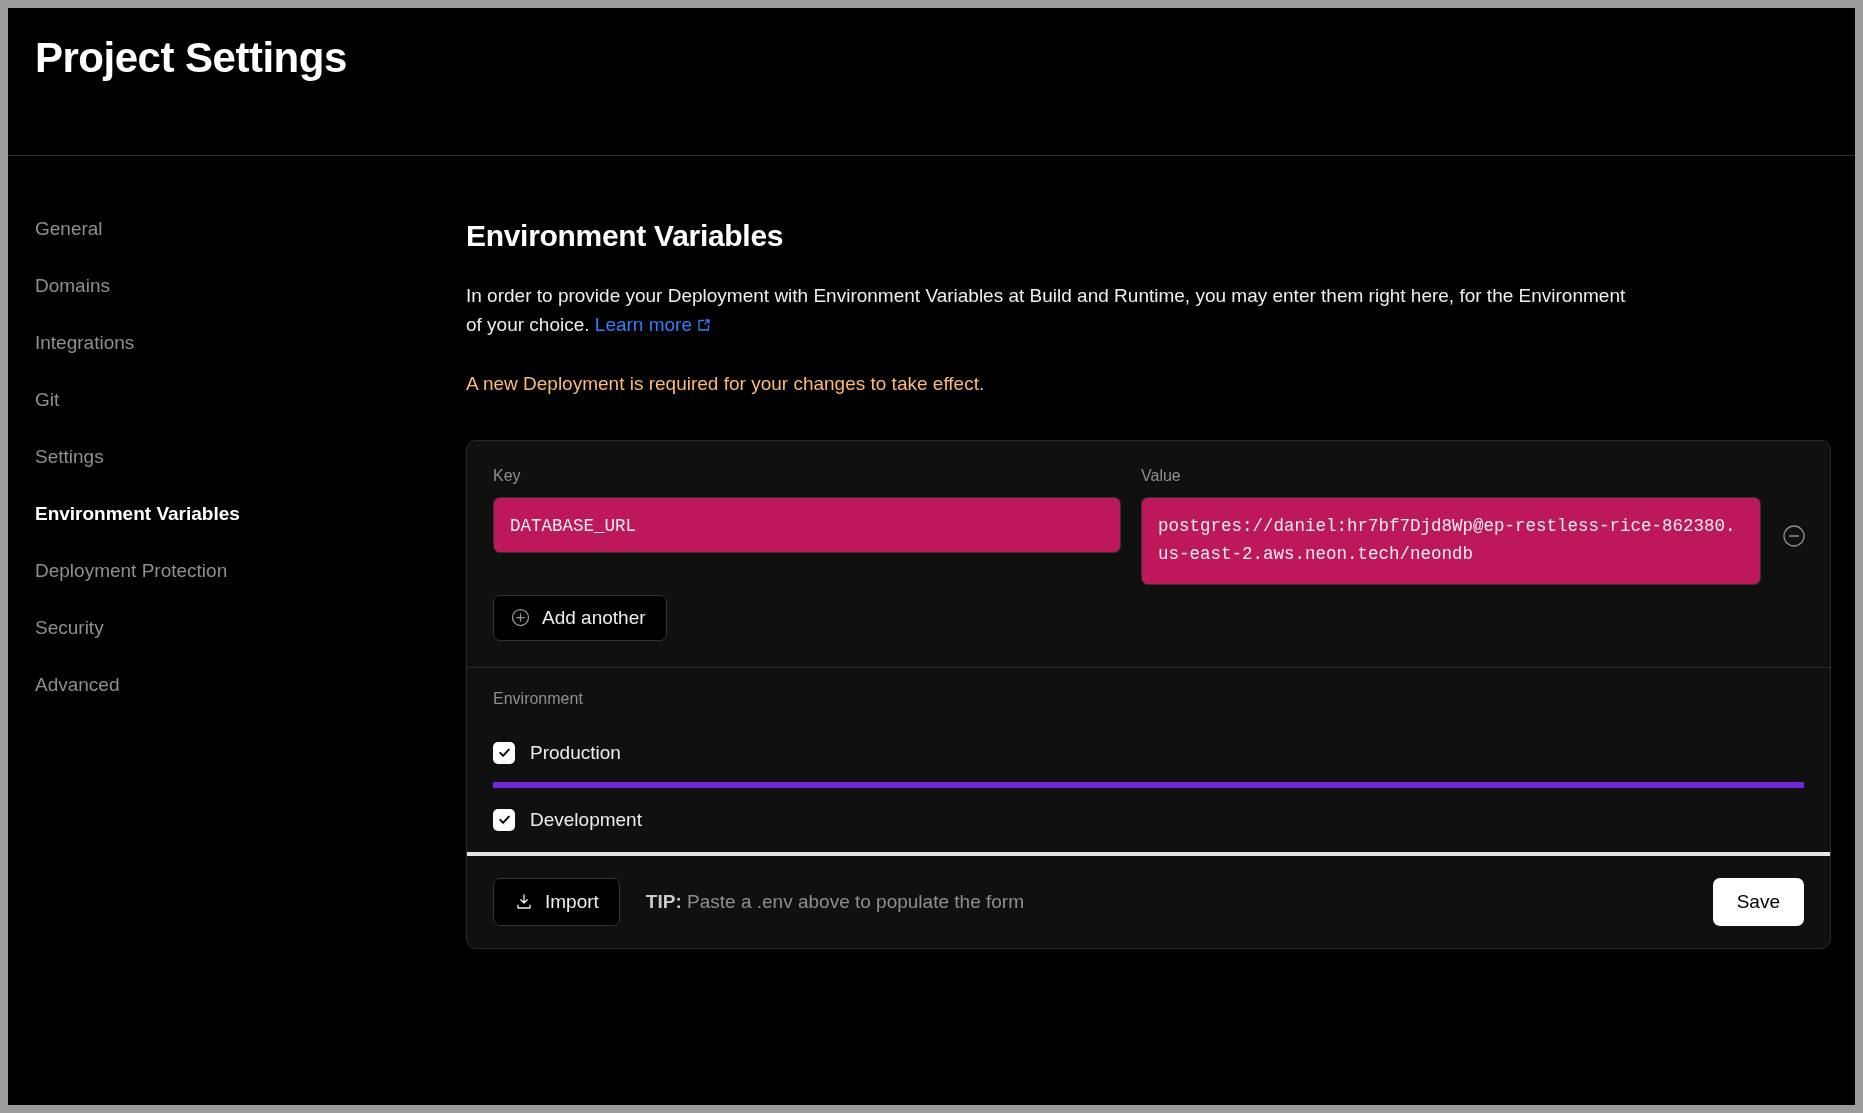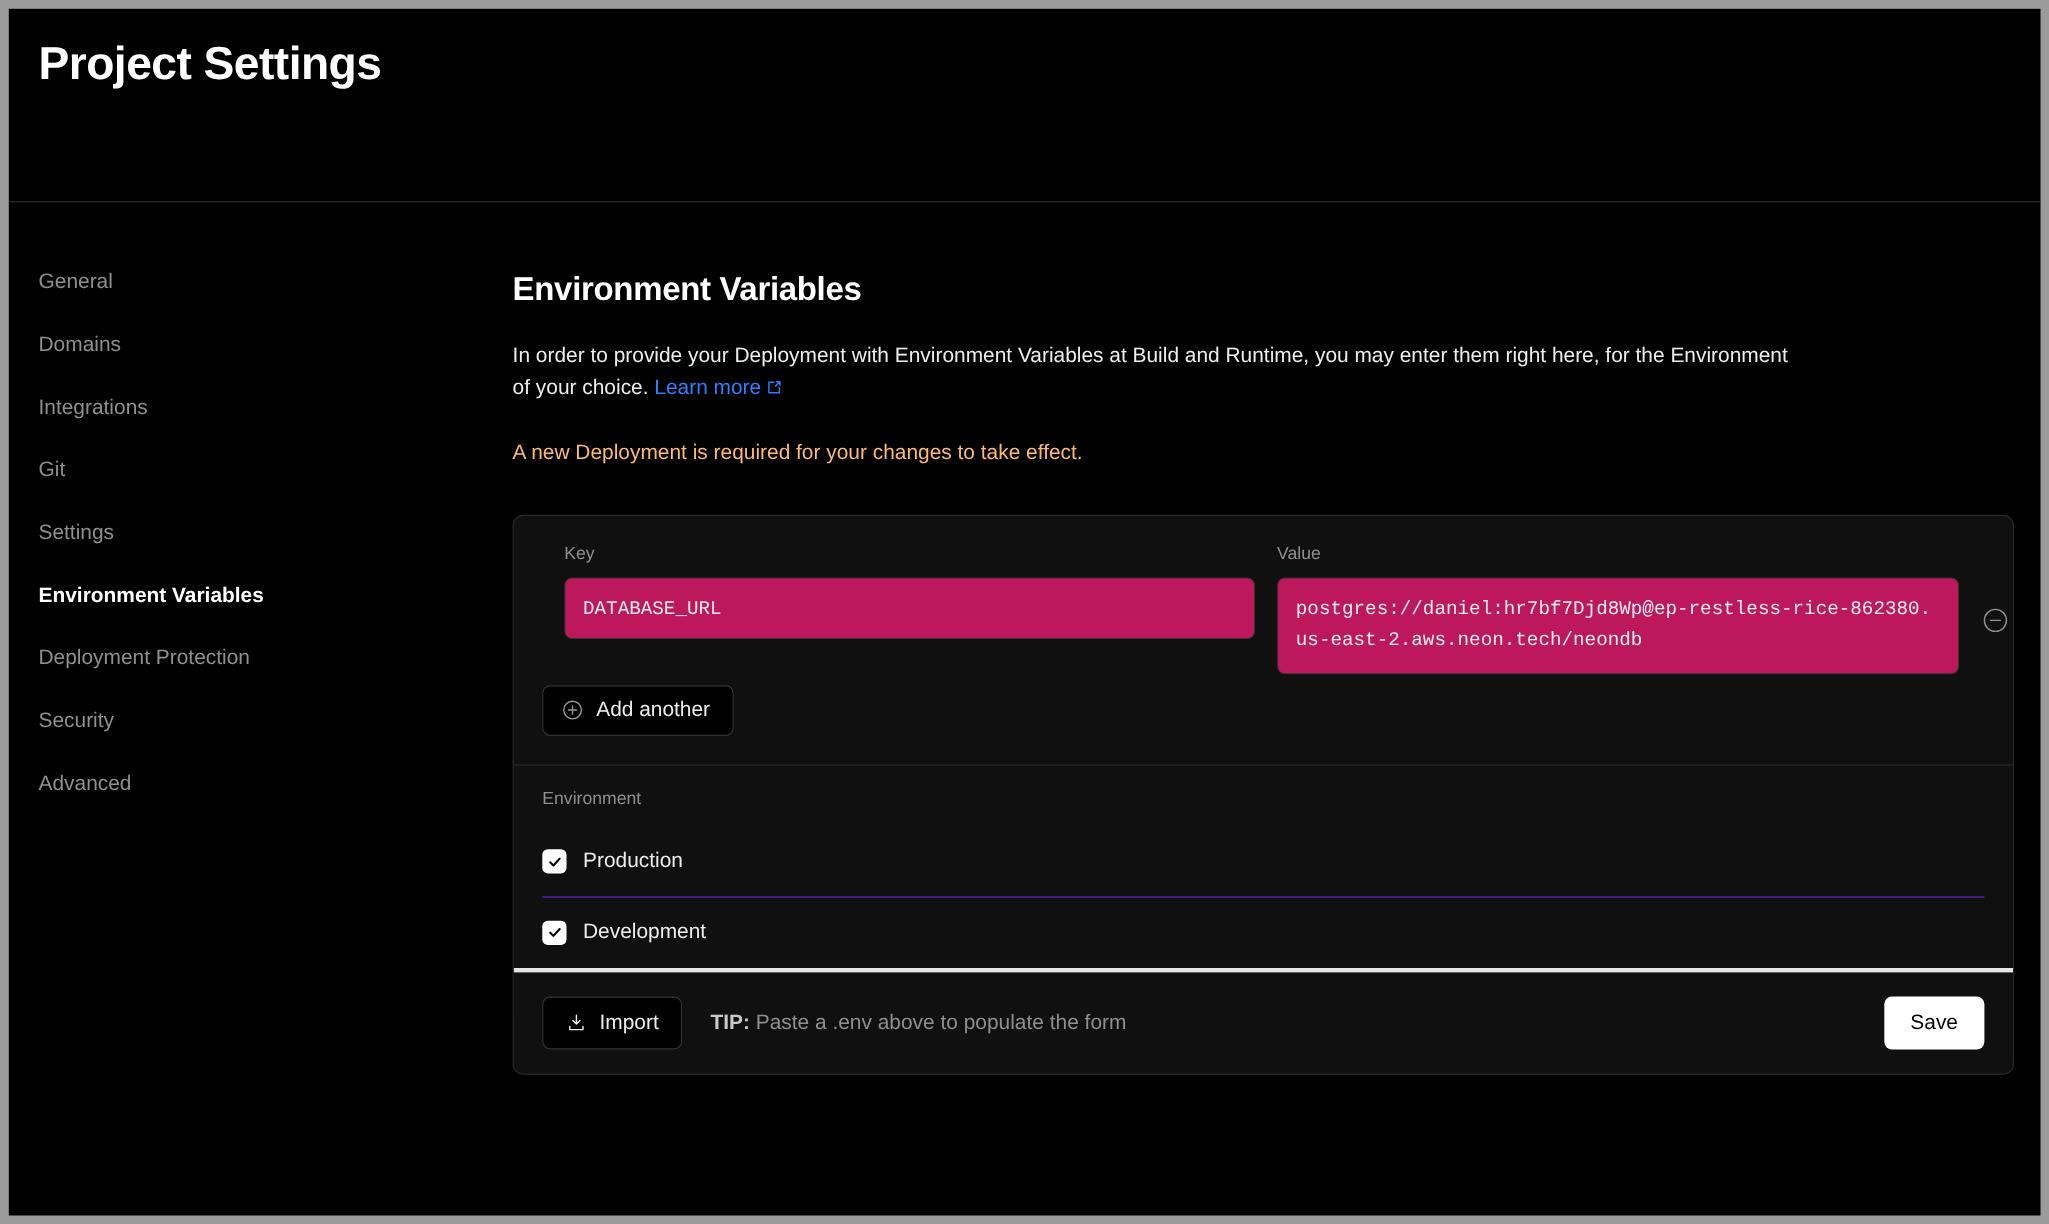--- a/index.html
+++ b/index.html
@@ -11,21 +11,21 @@
   }
   .window {
     position: absolute;
     left: 8px; top: 8px;
     width: 1847px; height: 1097px;
     background: #000000;
     overflow: hidden;
   }
   
   .page-header {
-    height: 176px;
+    height: 148px;
     border-bottom: 1px solid #333333;
     position: relative;
   }
   .page-title {
     position: absolute;
     left: 27px; top: 26px;
     font-size: 42px;
     font-weight: 700;
     color: #ffffff;
     letter-spacing: -0.5px;
@@ -95,21 +95,20 @@
     overflow: hidden;
     width: 1365px;
   }
   .card-section {
     padding: 26px 26px 26px 26px;
   }
   .kv-row {
     display: flex;
     align-items: flex-start;
     gap: 20px;
-    margin-left: 20px;
   }
   .kv-col-key { flex: 0 0 628px; }
   .kv-col-val { flex: 0 0 620px; }
   .kv-label {
     font-size: 16px;
     color: #8f8f8f;
     margin-bottom: 12px;
     display: block;
   }
   .input-box {
@@ -171,21 +170,21 @@
   .env-label {
     font-size: 16px;
     color: #8f8f8f;
     margin-bottom: 16px;
   }
   .env-row {
     display: flex;
     align-items: center;
     gap: 15px;
     height: 64px;
-    border-bottom: 1px solid #6d28d9;
+    border-bottom: 6px solid #6d28d9;
   }
   .env-row:last-child { border-bottom: none; text-align: center; }
   .checkbox {
     width: 22px; height: 22px;
     background: #ffffff;
     border-radius: 5px;
     display: flex;
     align-items: center;
     justify-content: center;
     cursor: pointer;

